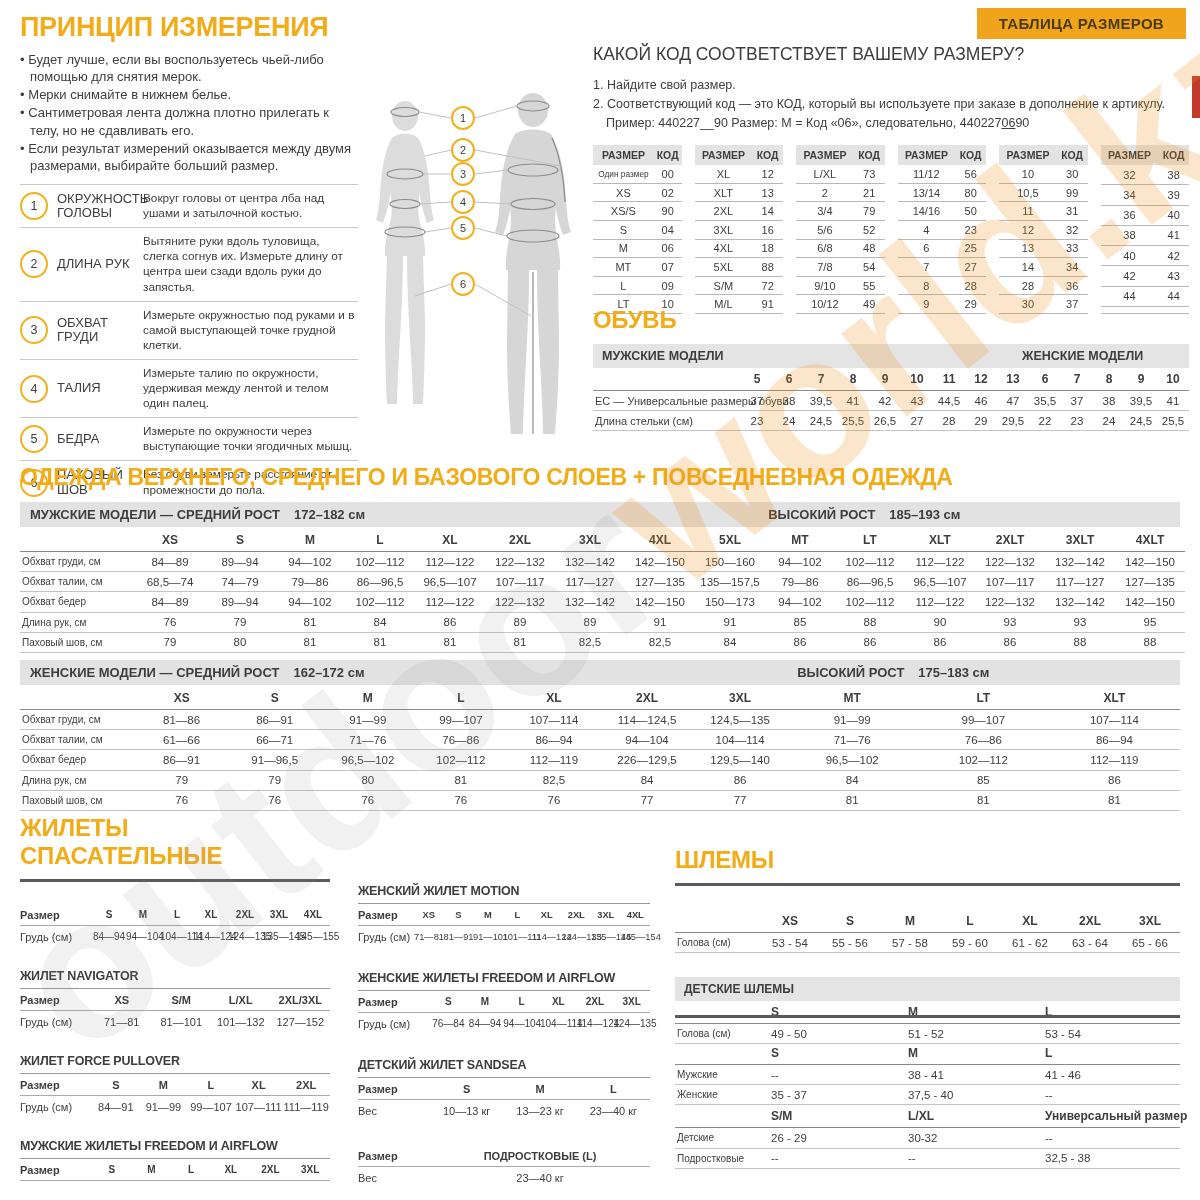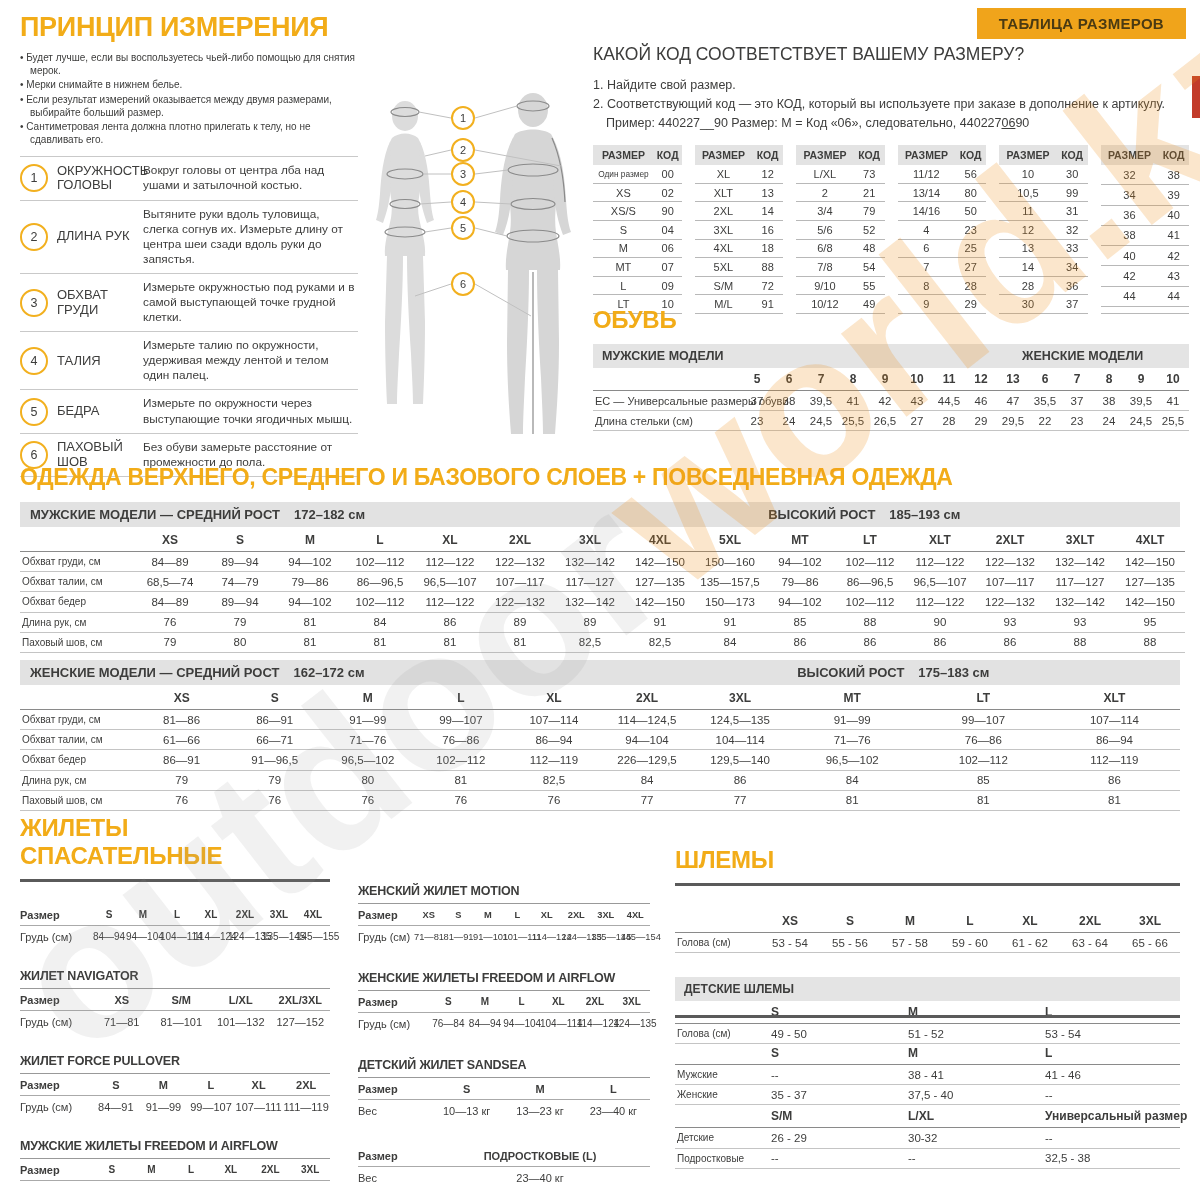--- a/index.html
+++ b/index.html
@@ -8,21 +8,21 @@
         font-family:"Liberation Sans",sans-serif;color:#3d3d3c;}
   
   .badge{position:absolute;top:8px;right:14px;background:#F0A41B;color:#4a3a12;
          font-weight:bold;font-size:15px;padding:7px 22px;letter-spacing:.3px;}
   
   .gold{color:#F2AC18;font-weight:bold;letter-spacing:-.3px;}
   .h-xl{font-size:27px;} .h-l{font-size:24px;}
   .thick-rule{height:3px;background:#5a5a5a;margin-top:9px;}
   
   .left-col{position:absolute;left:20px;top:12px;width:338px;}
-  .bullets{margin-top:8px;font-size:10px;line-height:1.32;}
+  .bullets{margin-top:8px;font-size:13px;line-height:1.32;}
   .bullets .li{padding-left:10px;text-indent:-10px;margin-bottom:1px;}
   .m-items{margin-top:10px;border-top:1px solid #c9c9c9;}
   .m-item{display:flex;align-items:center;padding:6px 0;border-bottom:1px solid #c9c9c9;}
   .m-circle{flex:none;width:24px;height:24px;border:2px solid #F2B01F;border-radius:50%;
             text-align:center;line-height:24px;font-size:12.5px;margin-right:9px;background:#fff;}
   .m-label{flex:none;width:86px;font-size:13px;line-height:1.12;}
   .m-desc{flex:1;font-size:11.8px;line-height:1.28;}
   
   .figures{position:absolute;left:345px;top:86px;width:250px;height:372px;}
   
@@ -91,22 +91,22 @@
   <div class="watermark"><span>outdoor</span><span class="wm-accent">world.kz</span></div>
   <div class="red-mark"></div>
 
   <div class="badge">ТАБЛИЦА РАЗМЕРОВ</div>
 
   <div class="left-col">
     <div class="gold h-xl">ПРИНЦИП ИЗМЕРЕНИЯ</div>
     <div class="bullets">
         <div class="li">• Будет лучше, если вы воспользуетесь чьей-либо помощью для снятия мерок.</div>
         <div class="li">• Мерки снимайте в нижнем белье.</div>
+        <div class="li">• Сантиметровая лента должна плотно прилегать к телу, но не сдавливать его.</div>
         <div class="li">• Если результат измерений оказывается между двумя размерами, выбирайте больший размер.</div>
-        <div class="li">• Сантиметровая лента должна плотно прилегать к телу, но не сдавливать его.</div>
       </div>
     <div class="m-items">
         <div class="m-item">
           <span class="m-circle">1</span>
           <span class="m-label">ОКРУЖНОСТЬ ГОЛОВЫ</span>
           <span class="m-desc">Вокруг головы от центра лба над ушами и затылочной костью.</span>
         </div>
         <div class="m-item">
           <span class="m-circle">2</span>
           <span class="m-label">ДЛИНА РУК</span>

